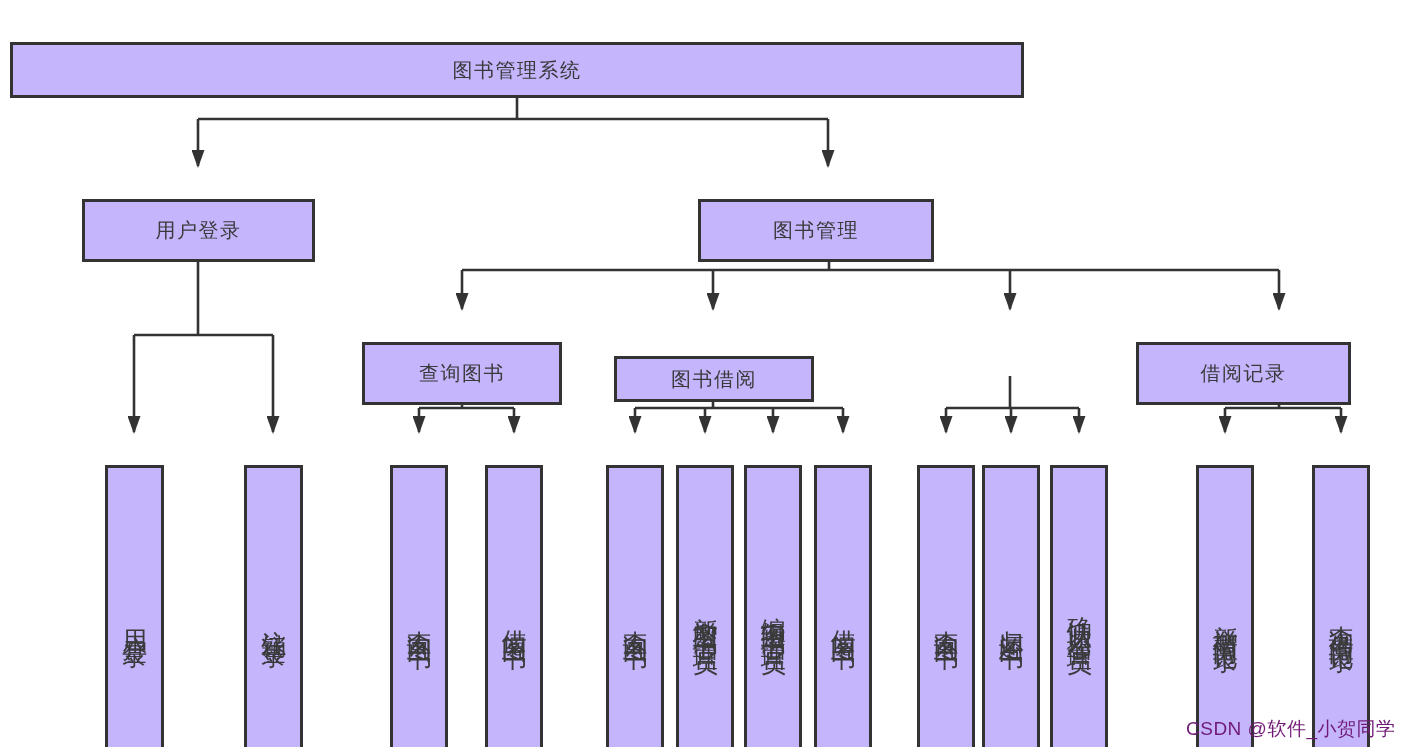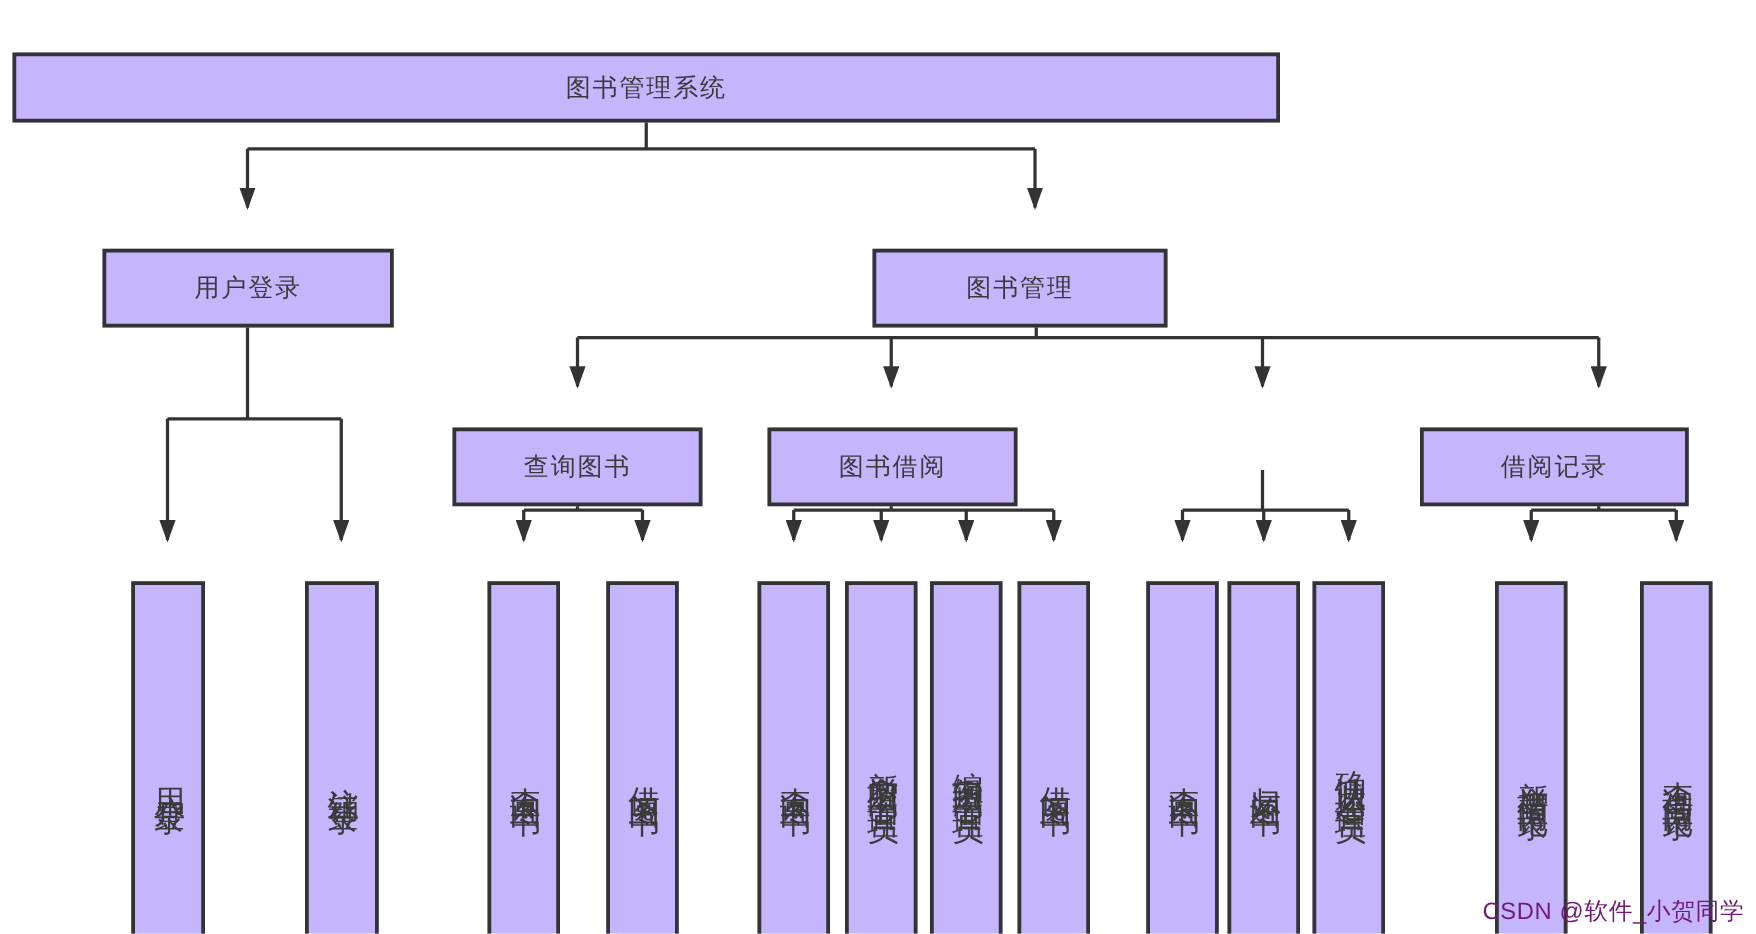--- a/index.html
+++ b/index.html
@@ -48,21 +48,21 @@
     font-size: 19px;
     color: #701a75;
     letter-spacing: 0.5px;
     white-space: nowrap;
   }
   
   #n-root            { left:10px;   top:13px;  width:1014px; height:56px; }
   #n-user-login      { left:82px;   top:170px; width:233px;  height:63px; }
   #n-book-mgmt       { left:698px;  top:170px; width:236px;  height:63px; }
   #n-new-book-rec    { left:362px;  top:313px; width:200px;  height:63px; }
-  #n-book-borrow     { left:614px;  top:313px; width:200px;  height:63px; }
+  #n-book-borrow     { left:614px;  top:327px; width:200px;  height:46px; }
   #n-current-borrow  { left:903px;  top:313px; width:214px;  height:63px; }
   #n-borrow-records  { left:1136px; top:313px; width:215px;  height:63px; }
   .leaf { top:436px; height:301px; width:58px; }
   #n-leaf-login        { left:105px;  width:59px; }
   #n-leaf-logout       { left:244px;  width:59px; }
   #n-leaf-nbr-query    { left:390px; }
   #n-leaf-nbr-borrow   { left:485px; }
   #n-leaf-bb-query     { left:606px; }
   #n-leaf-bb-add       { left:676px; }
   #n-leaf-bb-edit      { left:744px; }

